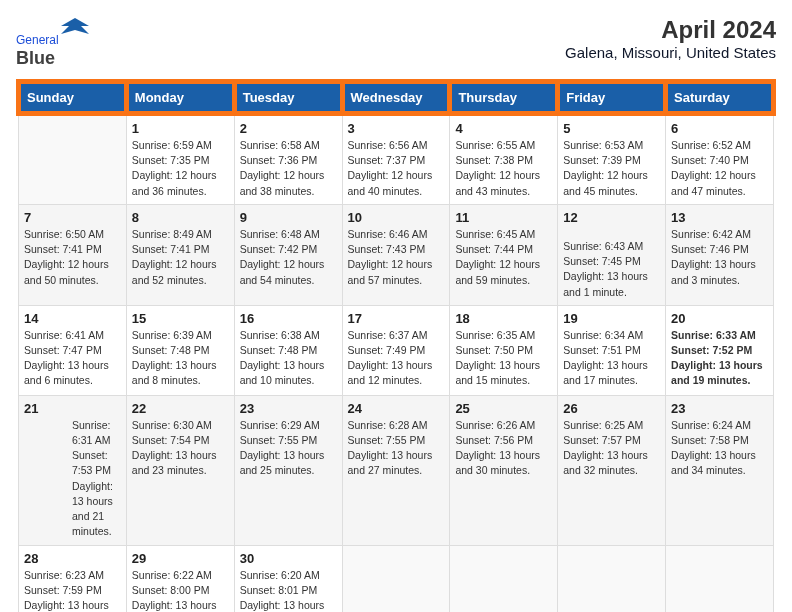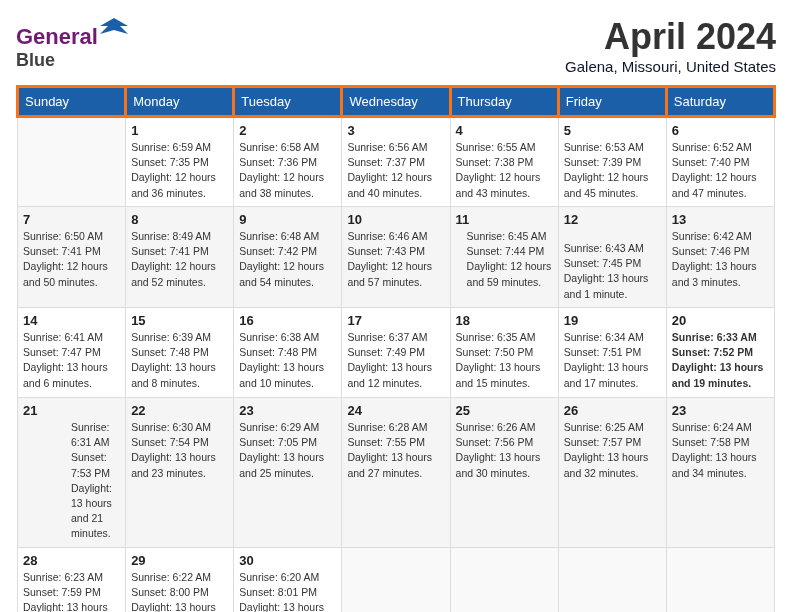--- a/index.html
+++ b/index.html
@@ -14,59 +14,59 @@
       display: flex;
       align-items: flex-start;
       justify-content: space-between;
       margin-bottom: 10px;
     }
     .logo {
       display: flex;
       align-items: center;
     }
     .logo-text-general {
-      font-size: 22px;
-      font-weight: bold;
-      color: #701a75;
+      font-size: 12px;
+      font-weight: normal;
+      color: #1d4ed8;
     }
     .logo-text-blue {
       font-size: 18px;
       font-weight: bold;
       color: #404040;
     }
     .logo-icon {
       width: 28px;
       height: 28px;
       margin-left: 2px;
     }
     .title-block {
       text-align: right;
     }
     .month-title {
-      font-size: 36px;
+      font-size: 24px;
       font-weight: bold;
       color: #333;
     }
     .location-title {
       font-size: 15px;
       color: #0f172a;
     }
     table {
       width: 100%;
       border-collapse: collapse;
       font-size: 11px;
     }
     thead tr th {
       background-color: #1a5fa8;
       color: #fff;
       text-align: left;
       padding: 6px 6px;
       font-size: 13px;
-      font-weight: normal;
-      border: 3px solid #f97316;
+      font-weight: bold;
+      border: 5px solid #f97316;
     }
     tbody tr td {
       border: 1px solid #ddd;
       vertical-align: top;
       padding: 5px 5px;
       width: 14.28%;
       min-height: 80px;
       height: 90px;
     }
     .day-num {
@@ -191,21 +191,21 @@
         </td>
         <td>
           <span class="day-num">10</span>
           <div class="day-info" style="white-space: pre-line;">Sunrise: 6:46 AM
 Sunset: 7:43 PM
 Daylight: 12 hours
 and 57 minutes.</div>
         </td>
         <td>
           <span class="day-num">11</span>
-          <div class="day-info" style="white-space: pre-line; margin-left: 11px;">Sunrise: 6:45 AM
+          <div class="day-info" style="white-space: pre-line;">Sunrise: 6:45 AM
 Sunset: 7:44 PM
 Daylight: 12 hours
 and 59 minutes.</div>
         </td>
         <td>
           <span class="day-num">12</span>
           <div class="day-info" style="white-space: pre-line; margin-top: 14px;">Sunrise: 6:43 AM
 Sunset: 7:45 PM
 Daylight: 13 hours
 and 1 minute.</div>
@@ -280,21 +280,21 @@
         <td>
           <span class="day-num">22</span>
           <div class="day-info" style="white-space: pre-line;">Sunrise: 6:30 AM
 Sunset: 7:54 PM
 Daylight: 13 hours
 and 23 minutes.</div>
         </td>
         <td>
           <span class="day-num">23</span>
           <div class="day-info" style="white-space: pre-line;">Sunrise: 6:29 AM
-Sunset: 7:05 PM
+Sunset: 7:55 PM
 Daylight: 13 hours
 and 25 minutes.</div>
         </td>
         <td>
           <span class="day-num">24</span>
           <div class="day-info" style="white-space: pre-line;">Sunrise: 6:28 AM
 Sunset: 7:55 PM
 Daylight: 13 hours
 and 27 minutes.</div>
         </td>

